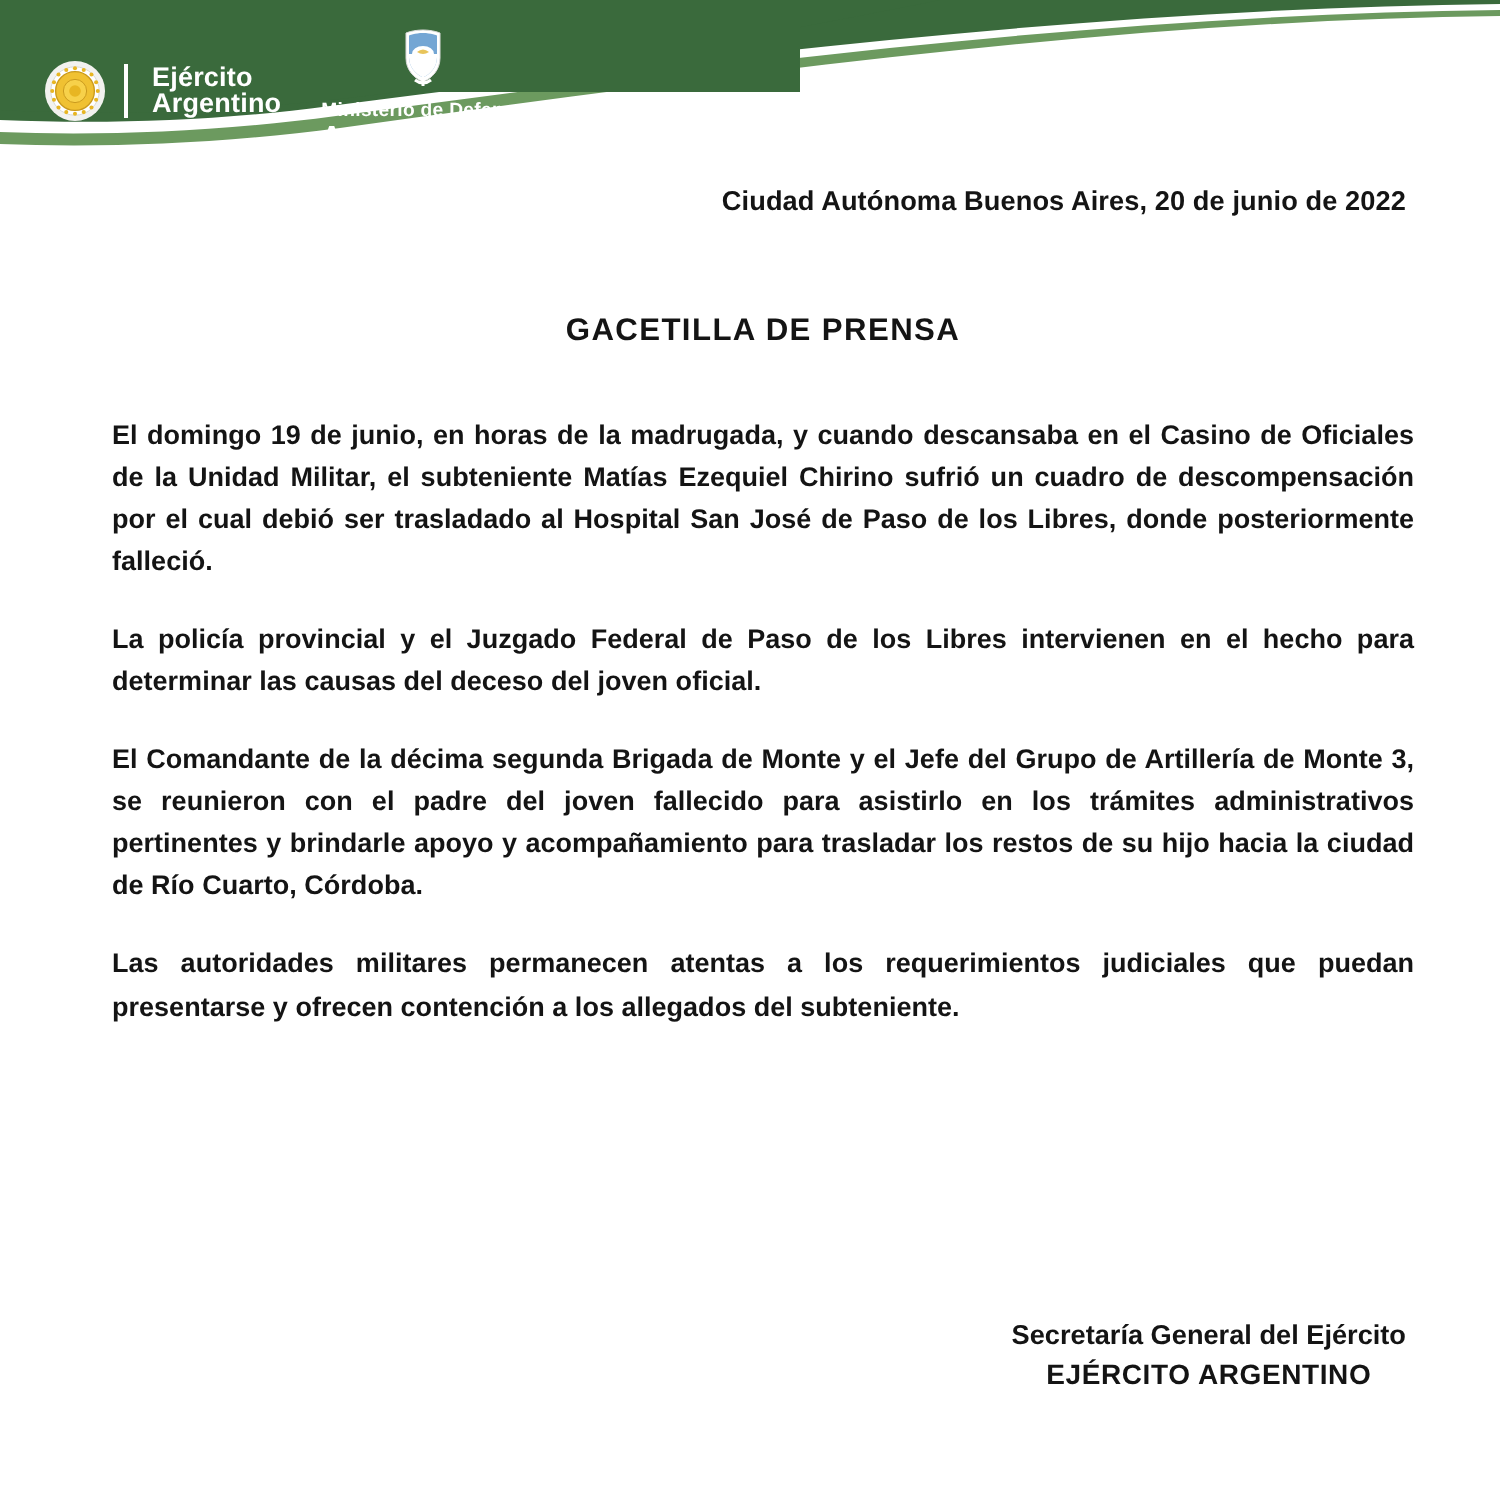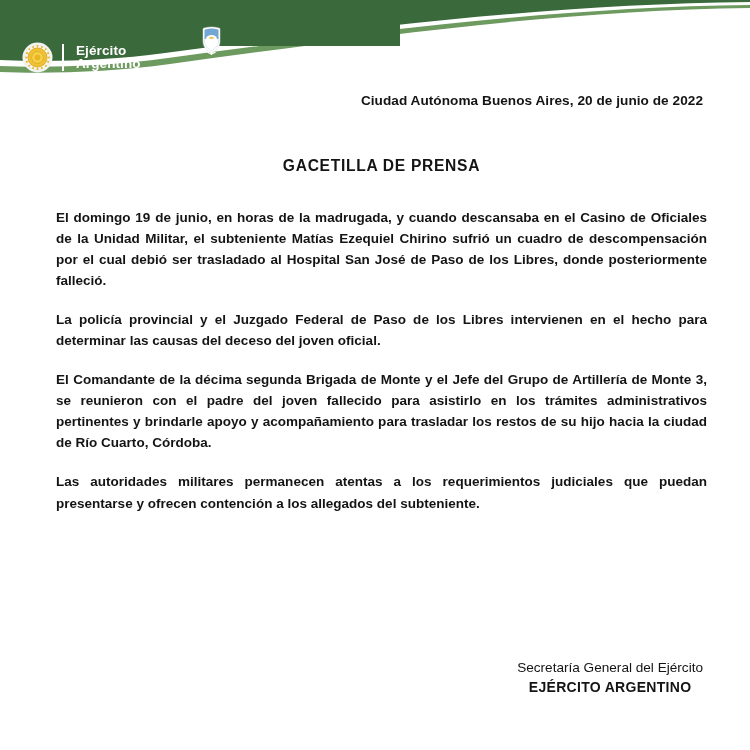--- a/index.html
+++ b/index.html
@@ -27,21 +27,21 @@
   .doc-header .header-svg {
     position: absolute;
     top: 0;
     left: 0;
     width: 750px;
     height: 80px;
     display: block;
   }
   .header-brands {
     position: absolute;
-    top: 26px;
+    top: 14px;
     left: 22px;
     display: flex;
     align-items: center;
     gap: 14px;
     z-index: 4;
   }
 
   
   .brand-ea {
     display: flex;
@@ -156,21 +156,21 @@
   
   .signature {
     position: absolute;
     right: 47px;
     bottom: 53px;
     text-align: center;
     line-height: 1.38;
   }
   .signature .sig-role {
     font-size: 13.6px;
-    font-weight: normal;
+    font-weight: bold;
     color: #141414;
     white-space: nowrap;
   }
   .signature .sig-org {
     font-size: 14px;
     font-weight: bold;
     color: #141414;
     letter-spacing: 0.3px;
     white-space: nowrap;
   }

